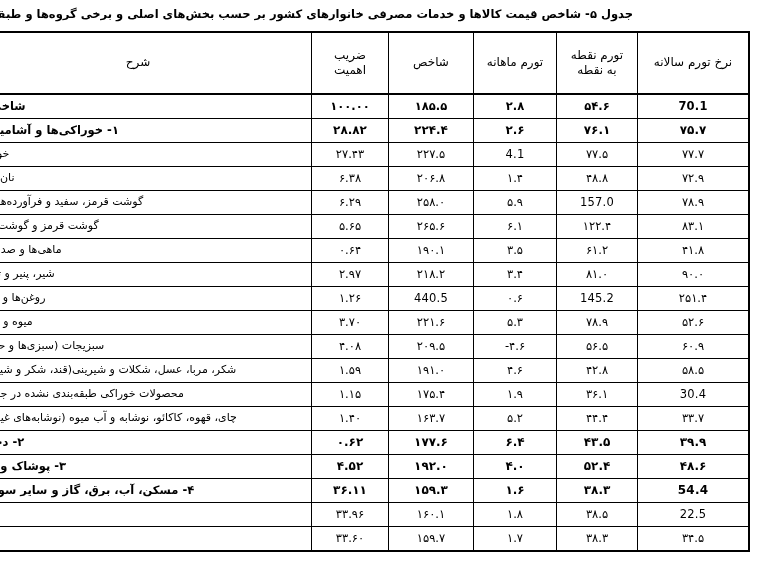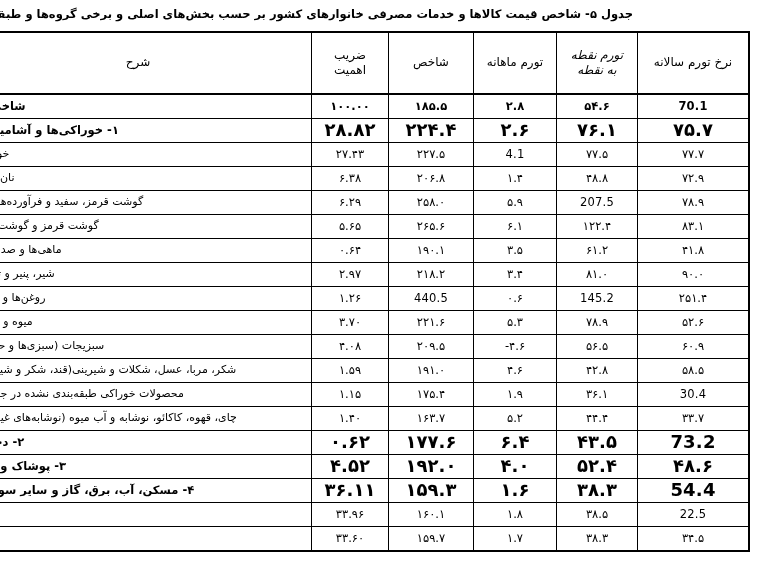--- a/index.html
+++ b/index.html
@@ -73,21 +73,21 @@
     text-align: center;
     border-bottom: 2px solid #000;
     padding: 2px 3px;
   }
   th.col-desc {
     width: 340px;
   }
   th.col-weight  { width: 70px; }
   th.col-index   { width: 78px; }
   th.col-monthly { width: 76px; }
-  th.col-ptp     { width: 74px; font-style: italic; }
+  th.col-ptp     { width: 74px; }
   th.col-annual  { width: 104px; }
 
   .hdr-two-line {
     display: block;
     line-height: 1.25;
   }
 
   
   tbody td {
     height: 23px;
@@ -108,21 +108,21 @@
     font-size: 12.5px;
     white-space: nowrap;
     letter-spacing: 0.2px;
   }
 
   tr.major td.desc .lbl,
   tr.major td.num {
     font-weight: bold;
   }
   tr.major td.num {
-    font-size: 18px;
+    font-size: 12px;
   }
   tr.sub td.desc .lbl {
     font-weight: normal;
     font-size: 11px;
   }
   tr.sub td.num {
     font-weight: normal;
   }
   
   tr.total td.desc .lbl,
@@ -192,21 +192,21 @@
             <td class="num">۴۸.۸</td>
             <td class="num">۱.۴</td>
             <td class="num">۲۰۶.۸</td>
             <td class="num">۶.۳۸</td>
             <td class="desc">
               <span class="lbl">نان و غلات</span>
             </td>
           </tr>
           <tr class="sub">
             <td class="num">۷۸.۹</td>
-            <td class="num">207.5</td>
+            <td class="num">157.0</td>
             <td class="num">۵.۹</td>
             <td class="num">۲۵۸.۰</td>
             <td class="num">۶.۲۹</td>
             <td class="desc">
               <span class="lbl">گوشت قرمز، سفید و فرآورده‌های آن‌ها</span>
             </td>
           </tr>
           <tr class="sub">
             <td class="num">۸۳.۱</td>
             <td class="num">۱۲۲.۴</td>
@@ -291,21 +291,21 @@
             <td class="num">۳۳.۷</td>
             <td class="num">۴۴.۴</td>
             <td class="num">۵.۲</td>
             <td class="num">۱۶۳.۷</td>
             <td class="num">۱.۴۰</td>
             <td class="desc">
               <span class="lbl">چای، قهوه، کاکائو، نوشابه و آب میوه (نوشابه‌های غیرالکلی)</span>
             </td>
           </tr>
           <tr class="major">
-            <td class="num">73.2</td>
+            <td class="num">۳۹.۹</td>
             <td class="num">۴۳.۵</td>
             <td class="num">۶.۴</td>
             <td class="num">۱۷۷.۶</td>
             <td class="num">۰.۶۲</td>
             <td class="desc">
               <span class="lbl">۲- دخانیات</span>
             </td>
           </tr>
           <tr class="major">
             <td class="num">۴۸.۶</td>

